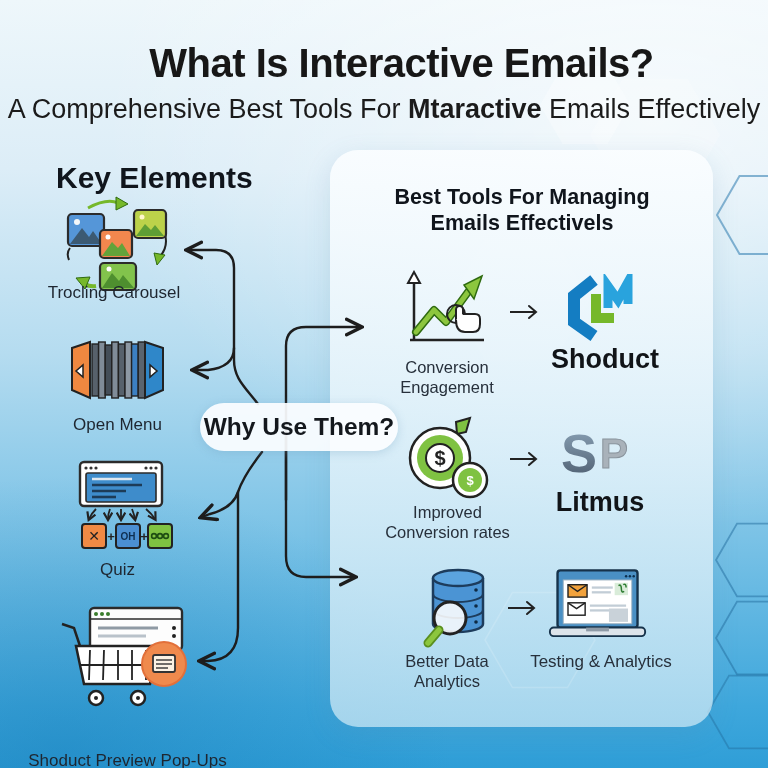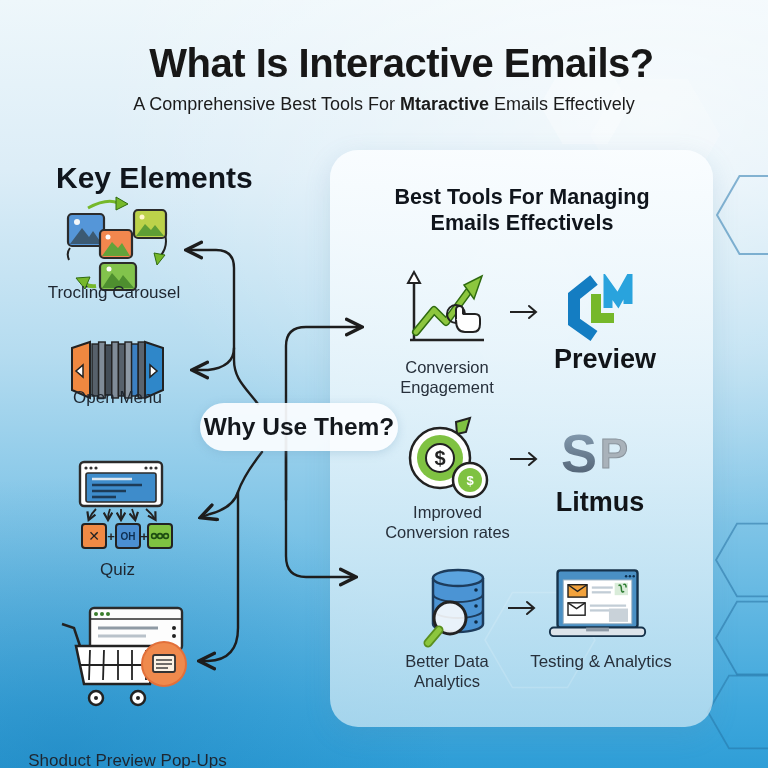--- a/index.html
+++ b/index.html
@@ -8,21 +8,21 @@
     font-family:"Liberation Sans","DejaVu Sans",sans-serif;
     background:
       radial-gradient(120% 90% at 85% 15%, rgba(255,255,255,0.60), rgba(255,255,255,0) 60%),
       radial-gradient(85% 60% at 8% 98%, rgba(18,118,178,0.38), rgba(18,118,178,0) 60%),
       linear-gradient(180deg,#eef7fb 0%,#dcedf7 22%,#b5dcf0 46%,#7ac2e6 70%,#3ea7dc 92%,#2f9ed7 100%);
   }
   .abs{position:absolute;}
   svg{display:block;}
   #title{left:0;right:0;top:41px;text-align:center;font-size:40px;font-weight:700;
          color:#171717;letter-spacing:-0.5px;padding-left:35px;}
-  #subtitle{left:0;right:0;top:94px;text-align:center;font-size:18px;color:#1b1b1b;}
+  #subtitle{left:0;right:0;top:94px;text-align:center;font-size:27px;color:#1b1b1b;}
   #subtitle .b{font-weight:700;}
   #key-heading{left:56px;top:161px;font-size:30px;font-weight:700;color:#10151c;}
   .lbl{position:absolute;text-align:center;color:#1e2630;font-size:17px;line-height:20px;}
   .benefit{position:absolute;text-align:center;color:#27303b;font-size:16.5px;line-height:19.5px;}
   #pill{left:200px;top:403px;width:198px;height:48px;border-radius:24px;
         background:rgba(251,253,255,0.93);box-shadow:0 2px 10px rgba(110,155,190,0.30);
         text-align:center;line-height:48px;font-size:24.5px;font-weight:700;color:#14181d;}
   #panel{left:330px;top:150px;width:383px;height:577px;border-radius:28px;
          background:linear-gradient(180deg,rgba(250,253,255,0.93) 0%,rgba(226,242,250,0.82) 58%,rgba(203,231,244,0.74) 100%);
          box-shadow:0 8px 26px rgba(90,145,180,0.18);}
@@ -99,21 +99,21 @@
     <rect x="28.6" y="2" width="6.6" height="56" fill="#808c98" stroke="#222" stroke-width="1.4"></rect>
     <rect x="35.2" y="5" width="6.6" height="50" fill="#444e58" stroke="#222" stroke-width="1.4"></rect>
     <rect x="41.8" y="2" width="6.6" height="56" fill="#808c98" stroke="#222" stroke-width="1.4"></rect>
     <rect x="48.4" y="4" width="6.6" height="52" fill="#57616b" stroke="#222" stroke-width="1.4"></rect>
     <rect x="55" y="2" width="6.6" height="56" fill="#8d98a3" stroke="#222" stroke-width="1.4"></rect>
     <rect x="61.6" y="4" width="6.6" height="52" fill="#3c80c2" stroke="#222" stroke-width="1.4"></rect>
     <rect x="68.2" y="2" width="6.6" height="56" fill="#5a646e" stroke="#222" stroke-width="1.4"></rect>
     <polygon points="93,8 75,2 75,58 93,50" fill="#2f87c9" stroke="#222" stroke-width="2"></polygon>
     <polygon points="80,25 80,37 87,31" fill="#fff" stroke="#222" stroke-width="1.5"></polygon>
   </svg>
-  <div class="lbl abs" style="left:40px;top:388px;width:155px;">Open Menu</div>
+  <div class="lbl abs" style="left:40px;top:415px;width:155px;">Open Menu</div>
 
   <svg class="abs" style="left:68px;top:460px;" width="105" height="100" viewBox="0 0 105 100">
     <defs>
       <marker id="qa" viewBox="0 0 10 10" refX="7" refY="5" markerWidth="6" markerHeight="6" orient="auto-start-reverse">
         <path d="M1,1 L8,5 L1,9" fill="none" stroke="#222" stroke-width="2"></path>
       </marker>
     </defs>
     <rect x="12" y="2" width="82" height="44" rx="4" fill="#ffffff" stroke="#2b2b2b" stroke-width="2.4"></rect>
     <circle cx="18" cy="8" r="1.6" fill="#333"></circle>
       <circle cx="23" cy="8" r="1.6" fill="#333"></circle>
@@ -202,21 +202,21 @@
   </div>
   <svg class="abs" style="left:508px;top:303px;" width="32" height="18" viewBox="0 0 32 18">
     <line x1="2" y1="9" x2="27" y2="9" stroke="#222" stroke-width="2"></line>
     <path d="M21,3 L28,9 L21,15" fill="none" stroke="#222" stroke-width="2" stroke-linecap="round"></path>
   </svg>
   <svg class="abs" style="left:562px;top:274px;" width="80" height="70" viewBox="0 0 80 70">
     <polyline points="32,6 12,22 12,48 32,62" fill="none" stroke="#147dc2" stroke-width="12" stroke-linejoin="miter"></polyline>
     <polyline points="34,20 34,44 52,44" fill="none" stroke="#76b82a" stroke-width="10"></polyline>
     <polyline points="46,34 46,12 56,26 66,8 66,30" fill="none" stroke="#29a3dd" stroke-width="9" stroke-linejoin="miter"></polyline>
   </svg>
-  <div class="toolname abs" style="left:540px;top:344px;width:130px;">Preview</div>
+  <div class="toolname abs" style="left:540px;top:344px;width:130px;">Shoduct</div>
 
   <svg class="abs" style="left:404px;top:416px;" width="90" height="85" viewBox="0 0 90 85">
     <line x1="48" y1="22" x2="58" y2="10" stroke="#222" stroke-width="1.5"></line>
     <polygon points="52,6 66,2 62,16 53,18" fill="#7fc242" stroke="#222" stroke-width="2"></polygon>
     <circle cx="36" cy="42" r="30" fill="#fff" stroke="#222" stroke-width="2.5"></circle>
     <circle cx="36" cy="42" r="23" fill="#7fc242"></circle>
     <circle cx="36" cy="42" r="14" fill="#fff" stroke="#222" stroke-width="2"></circle>
     <text x="36" y="49" text-anchor="middle" font-size="20" font-weight="bold" fill="#222">$</text>
     <circle cx="66" cy="64" r="17" fill="#fff" stroke="#222" stroke-width="2.5"></circle>
     <circle cx="66" cy="64" r="12" fill="#7fc242"></circle>

